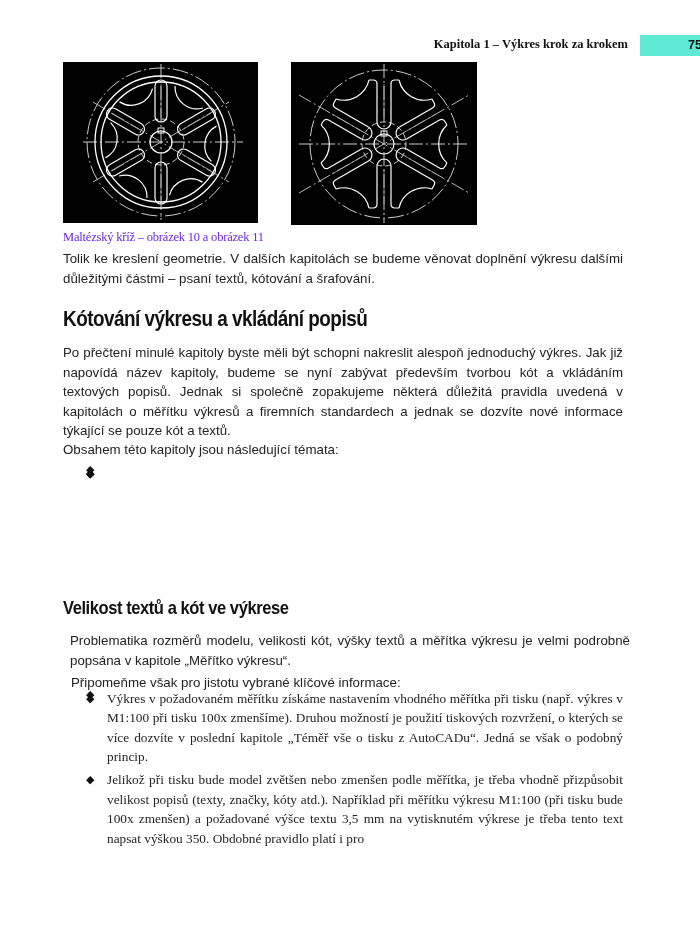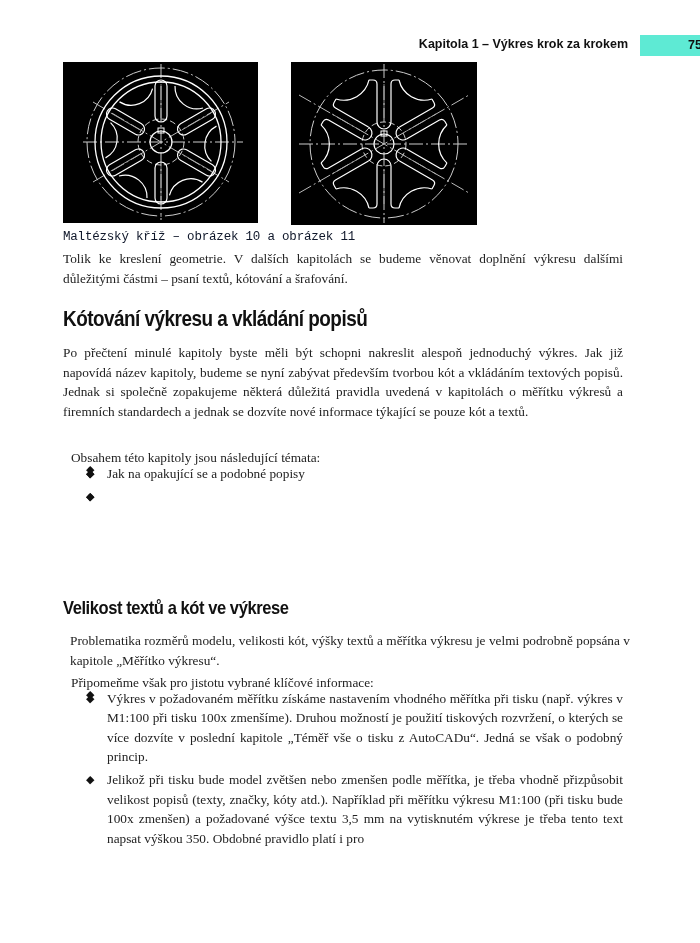--- a/index.html
+++ b/index.html
@@ -1,29 +1,29 @@
 <!DOCTYPE html>
 <html><head>
 <meta charset="utf-8">
 <style>
   html, body { margin:0; padding:0; background:#ffffff; }
   body { width:700px; height:943px; position:relative; overflow:hidden; color:#1a1a1a; }
   .header { position:absolute; top:36px; left:0; width:700px; height:20px; }
-  .header-title { position:absolute; right:72px; top:1px; font-family:Liberation Sans, sans-serif; font-weight:bold; font-size:12.5px; color:#111; white-space:nowrap; }
+  .header-title { position:absolute; right:72px; top:1px; font-family:Liberation Serif, serif; font-weight:bold; font-size:12.5px; color:#111; white-space:nowrap; }
   .page-num-box { position:absolute; left:640px; top:-1px; width:60px; height:21px; background:#5eead4;padding-left:24px; }
   .page-num { position:absolute; right:22px; top:3px; font-family:"Liberation Sans", sans-serif; font-weight:bold; font-size:12.5px; color:#111; }
 
   .figure { position:absolute; background:#000; overflow:hidden; }
   .fig1 { left:63px; top:62px; width:195px; height:161px; }
   .fig2 { left:291px; top:62px; width:186px; height:163px; }
   .figure svg { width:100%; height:100%; display:block; }
 
-  .caption { position:absolute; left:63px; top:230px; font-family:Liberation Mono, monospace; font-size:12.5px; color:#0f172a; letter-spacing:-0.2px; }
+  .caption { position:absolute; left:63px; top:230px; font-family:Liberation Serif, serif; font-size:12.5px; color:#6d28d9; letter-spacing:-0.2px; }
 
-  .text { position:absolute; left:63px; width:560px; font-family:Liberation Serif, serif; font-size:13.3px; line-height:19.5px; color:#222; text-align:justify; }
+  .text { position:absolute; left:63px; width:560px; font-family:Liberation Sans, sans-serif; font-size:13.3px; line-height:19.5px; color:#222; text-align:justify; }
   .h1 { position:absolute; left:63px; font-family:"Liberation Sans", sans-serif; font-weight:bold; font-size:22px; color:#111; letter-spacing:-0.6px; transform:scaleX(0.86); transform-origin:left; white-space:nowrap; }
   .h2 { position:absolute; left:63px; font-family:"Liberation Sans", sans-serif; font-weight:bold; font-size:19px; color:#111; letter-spacing:-0.5px; transform:scaleX(0.87); transform-origin:left; white-space:nowrap; }
 
   ul.bullets { list-style:none; margin:0; padding:0; position:absolute; left:86px; width:537px; font-family:"Liberation Serif", serif; font-size:13.3px; line-height:19.5px; color:#222; text-align:justify; }
   ul.bullets li { position:relative; padding-left:21px; margin-bottom:3.5px; }
   ul.bullets li .bullet { position:absolute; left:0; top:0; font-size:11px; color:#111; }
 </style>
 </head>
 <body>
 
@@ -112,26 +112,26 @@
 </div>
 
 <div class="caption">Maltézský kříž – obrázek 10 a obrázek 11</div>
 
 <p class="text" style="top:249px; margin:0;">Tolik ke kreslení geometrie. V dalších kapitolách se budeme věnovat doplnění výkresu dalšími důležitými částmi – psaní textů, kótování a šrafování.</p>
 
 <h1 class="h1" style="top:306px; margin:0;">Kótování výkresu a vkládání popisů</h1>
 
 <p class="text" style="top:343px; margin:0;">Po přečtení minulé kapitoly byste měli být schopni nakreslit alespoň jednoduchý výkres. Jak již napovídá název kapitoly, budeme se nyní zabývat především tvorbou kót a vkládáním textových popisů. Jednak si společně zopakujeme některá důležitá pravidla uvedená v kapitolách o měřítku výkresů a firemních standardech a jednak se dozvíte nové informace týkající se pouze kót a textů.</p>
 
-<p class="text" style="top:440px; margin:8px;">Obsahem této kapitoly jsou následující témata:</p>
+<p class="text" style="top:440px; margin:0;">Obsahem této kapitoly jsou následující témata:</p>
 
 <ul class="bullets" style="top:460px;">
   <li><span class="bullet">◆</span></li>
   <li><span class="bullet">◆</span></li>
-  <li><span class="bullet">◆</span><span>Jak na opakující se a podobné popisy</span></li>
+  <li><span class="bullet">◆</span></li>
   <li><span class="bullet">◆</span></li>
   <li><span class="bullet">◆</span></li>
 </ul>
 
 <h2 class="h2" style="top:597px; margin:0;">Velikost textů a kót ve výkrese</h2>
 
 <p class="text" style="top:624px; margin:7px;">Problematika rozměrů modelu, velikosti kót, výšky textů a měřítka výkresu je velmi podrobně popsána v kapitole „Měřítko výkresu“.</p>
 
 <p class="text" style="top:665px; margin:8px;">Připomeňme však pro jistotu vybrané klíčové informace:</p>
 

